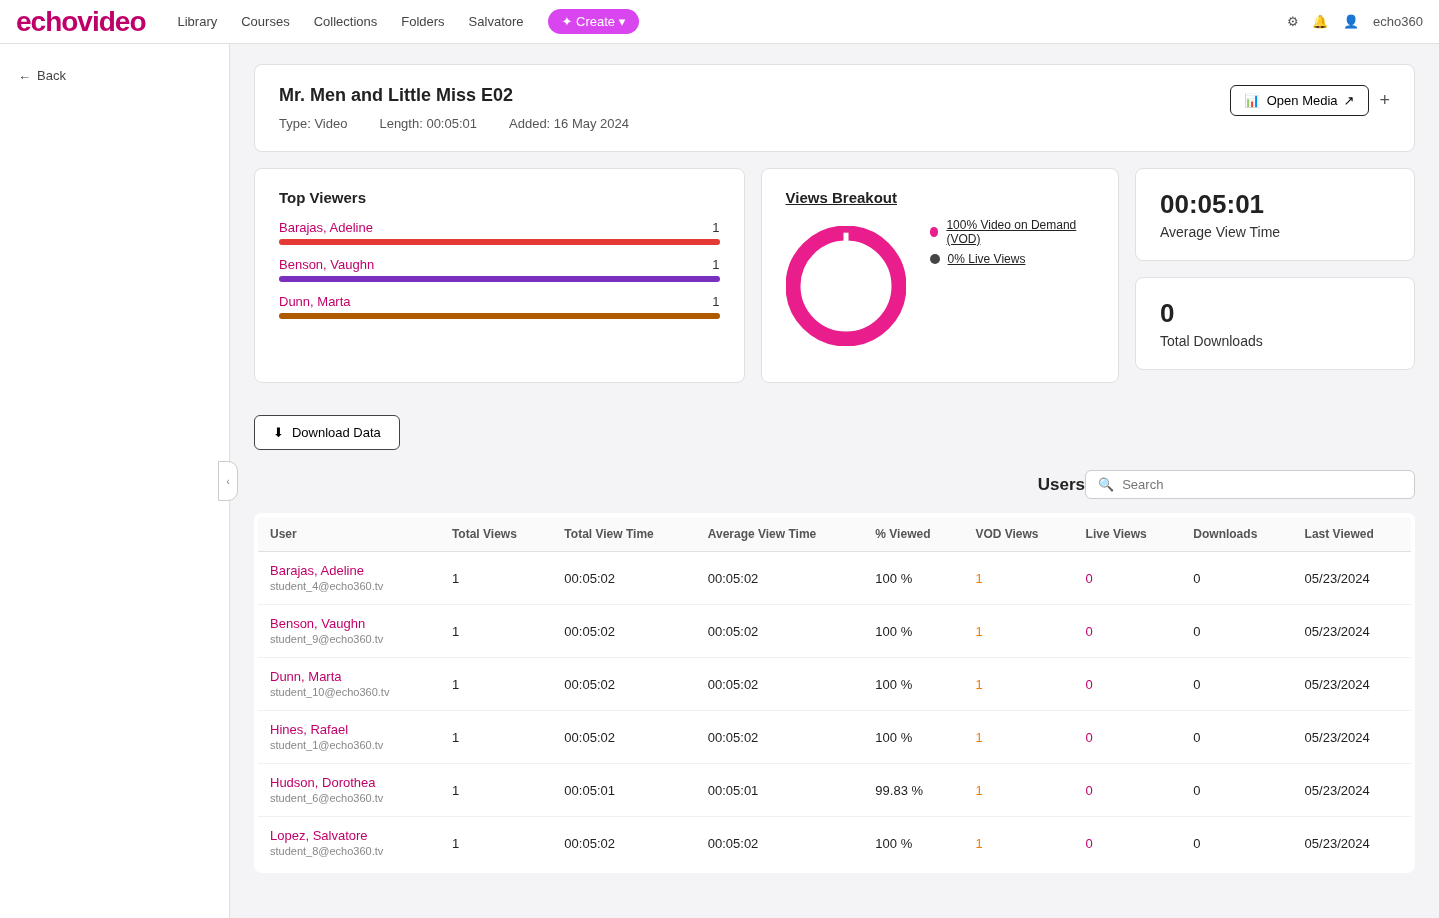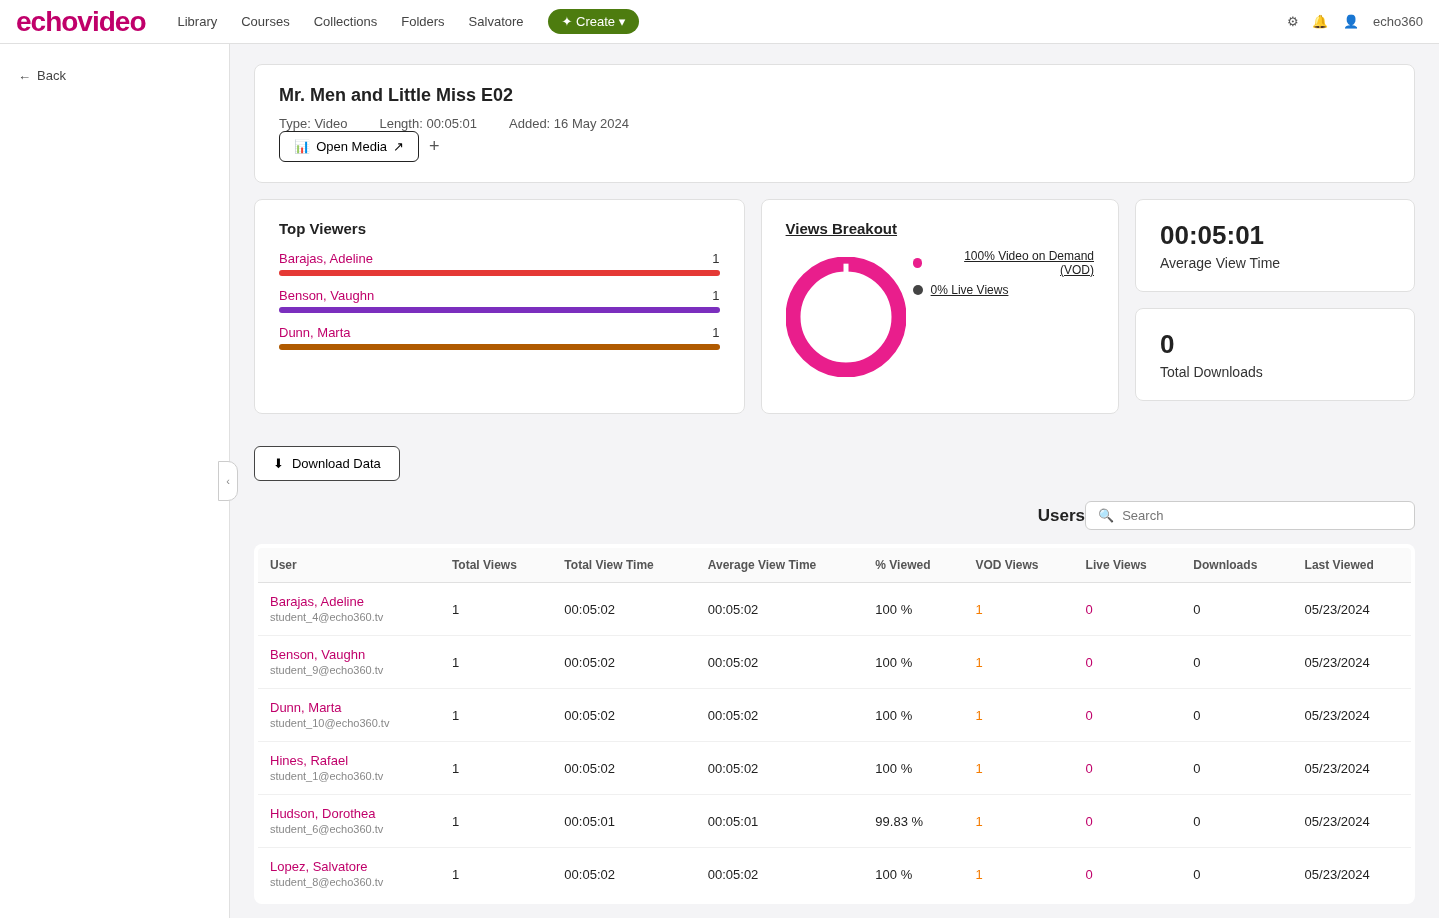--- a/index.html
+++ b/index.html
@@ -6,21 +6,21 @@
     body { font-family: -apple-system, BlinkMacSystemFont, 'Segoe UI', sans-serif; font-size: 13px; color: #222; background: #f4f4f6; }
 
     
     .navbar {
       height: 44px; background: #fff; border-bottom: 1px solid #e0e0e0;
       display: flex; align-items: center; padding: 0 16px; gap: 24px;
     }
     .navbar-logo { font-size: 28px; font-weight: 700; color: #c0006a; margin-right: 8px; letter-spacing: -1px; }
     .nav-link { font-size: 13px; color: #444; cursor: pointer; text-decoration: none; }
     .nav-create-btn {
-      background: #4d7c0f; color: #fff; border: none; border-radius: 20px;
+      background: #d946ef; color: #fff; border: none; border-radius: 20px;
       padding: 5px 14px; font-size: 13px; cursor: pointer; display: flex; align-items: center; gap: 6px;
     }
     .nav-right { margin-left: auto; display: flex; align-items: center; gap: 14px; color: #555; }
     .nav-right span { cursor: pointer; font-size: 13px; }
 
     
     .app-body { display: flex; height: calc(100vh - 44px); }
     .sidebar {
       width: 230px; min-width: 230px; background: #fff; border-right: 1px solid #e0e0e0;
       padding: 16px 0; display: flex; flex-direction: column;
@@ -38,21 +38,21 @@
     .main-content {
       flex: 1; overflow-y: auto; padding: 20px 24px;
       position: relative;
     }
 
     
     .card {
       background: #fff; border: 1px solid #e0e0e0; border-radius: 8px;
       padding: 20px 24px; margin-bottom: 16px;
     }
-    .media-header { display: flex; justify-content: space-between; align-items: flex-start; flex-direction: column; }
+    .media-header { display: flex; justify-content: space-between; align-items: flex-start; }
     .media-title { font-size: 18px; font-weight: 600; margin-bottom: 10px; }
     .media-meta { font-size: 13px; color: #555; display: flex; gap: 32px; }
     .open-media-btn {
       display: flex; align-items: center; gap: 6px;
       border: 1.5px solid #222; border-radius: 6px; padding: 7px 14px;
       background: #fff; cursor: pointer; font-size: 13px; font-weight: 500;
     }
     .header-actions { display: flex; align-items: center; gap: 10px; }
     .icon-add { font-size: 18px; cursor: pointer; color: #555; }
 
@@ -207,21 +207,21 @@
             <span class="viewer-count">1</span>
           </div>
           <div class="bar-track">
             <div class="bar-fill" style="width:100%; background:#b05a00;"></div>
           </div>
         </div>
       </div>
 
       <div class="card" style="flex:1.4; display:flex; flex-direction:column;text-decoration:underline;">
         <div class="breakout-title">Views Breakout</div>
-        <div style="display:flex; align-items:center; gap:7px; flex:1;text-align:right;">
+        <div style="display:flex; align-items:center; gap:24px; flex:1;">
           <div class="donut-wrap">
             <svg viewBox="0 0 36 36">
 
               <circle cx="18" cy="18" r="15.9" fill="none" stroke="#e91e8c" stroke-width="4.5" stroke-dasharray="100 0" stroke-dashoffset="25" transform="rotate(-90 18 18)"></circle>
 
               <line x1="18" y1="2" x2="18" y2="18" stroke="white" stroke-width="1.5"></line>
             </svg>
           </div>
           <div class="breakout-legend">
             <div class="legend-item">

